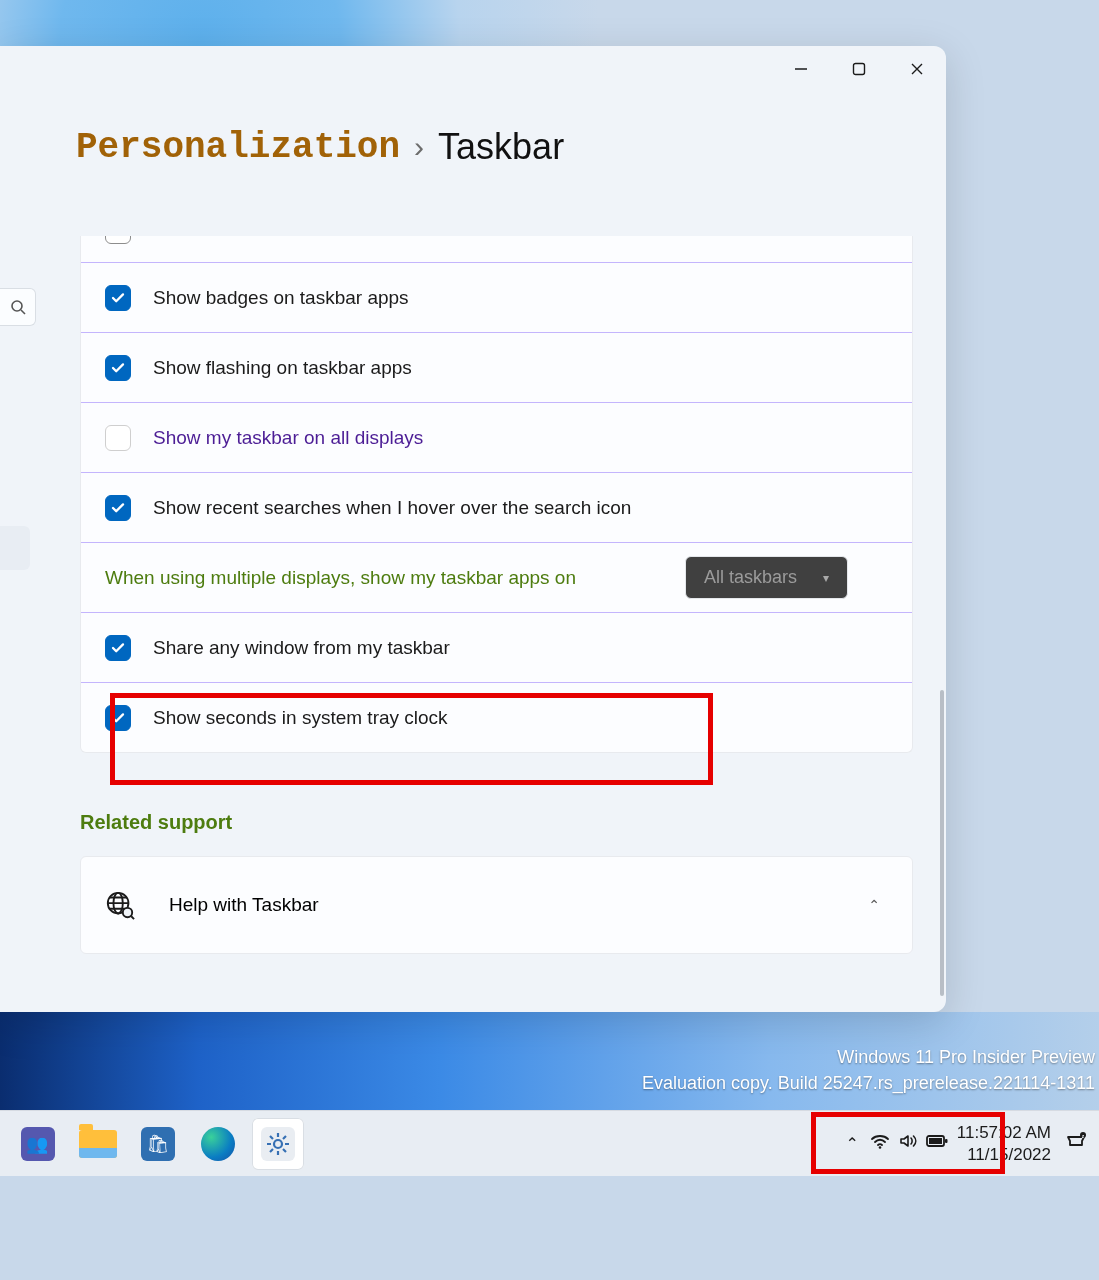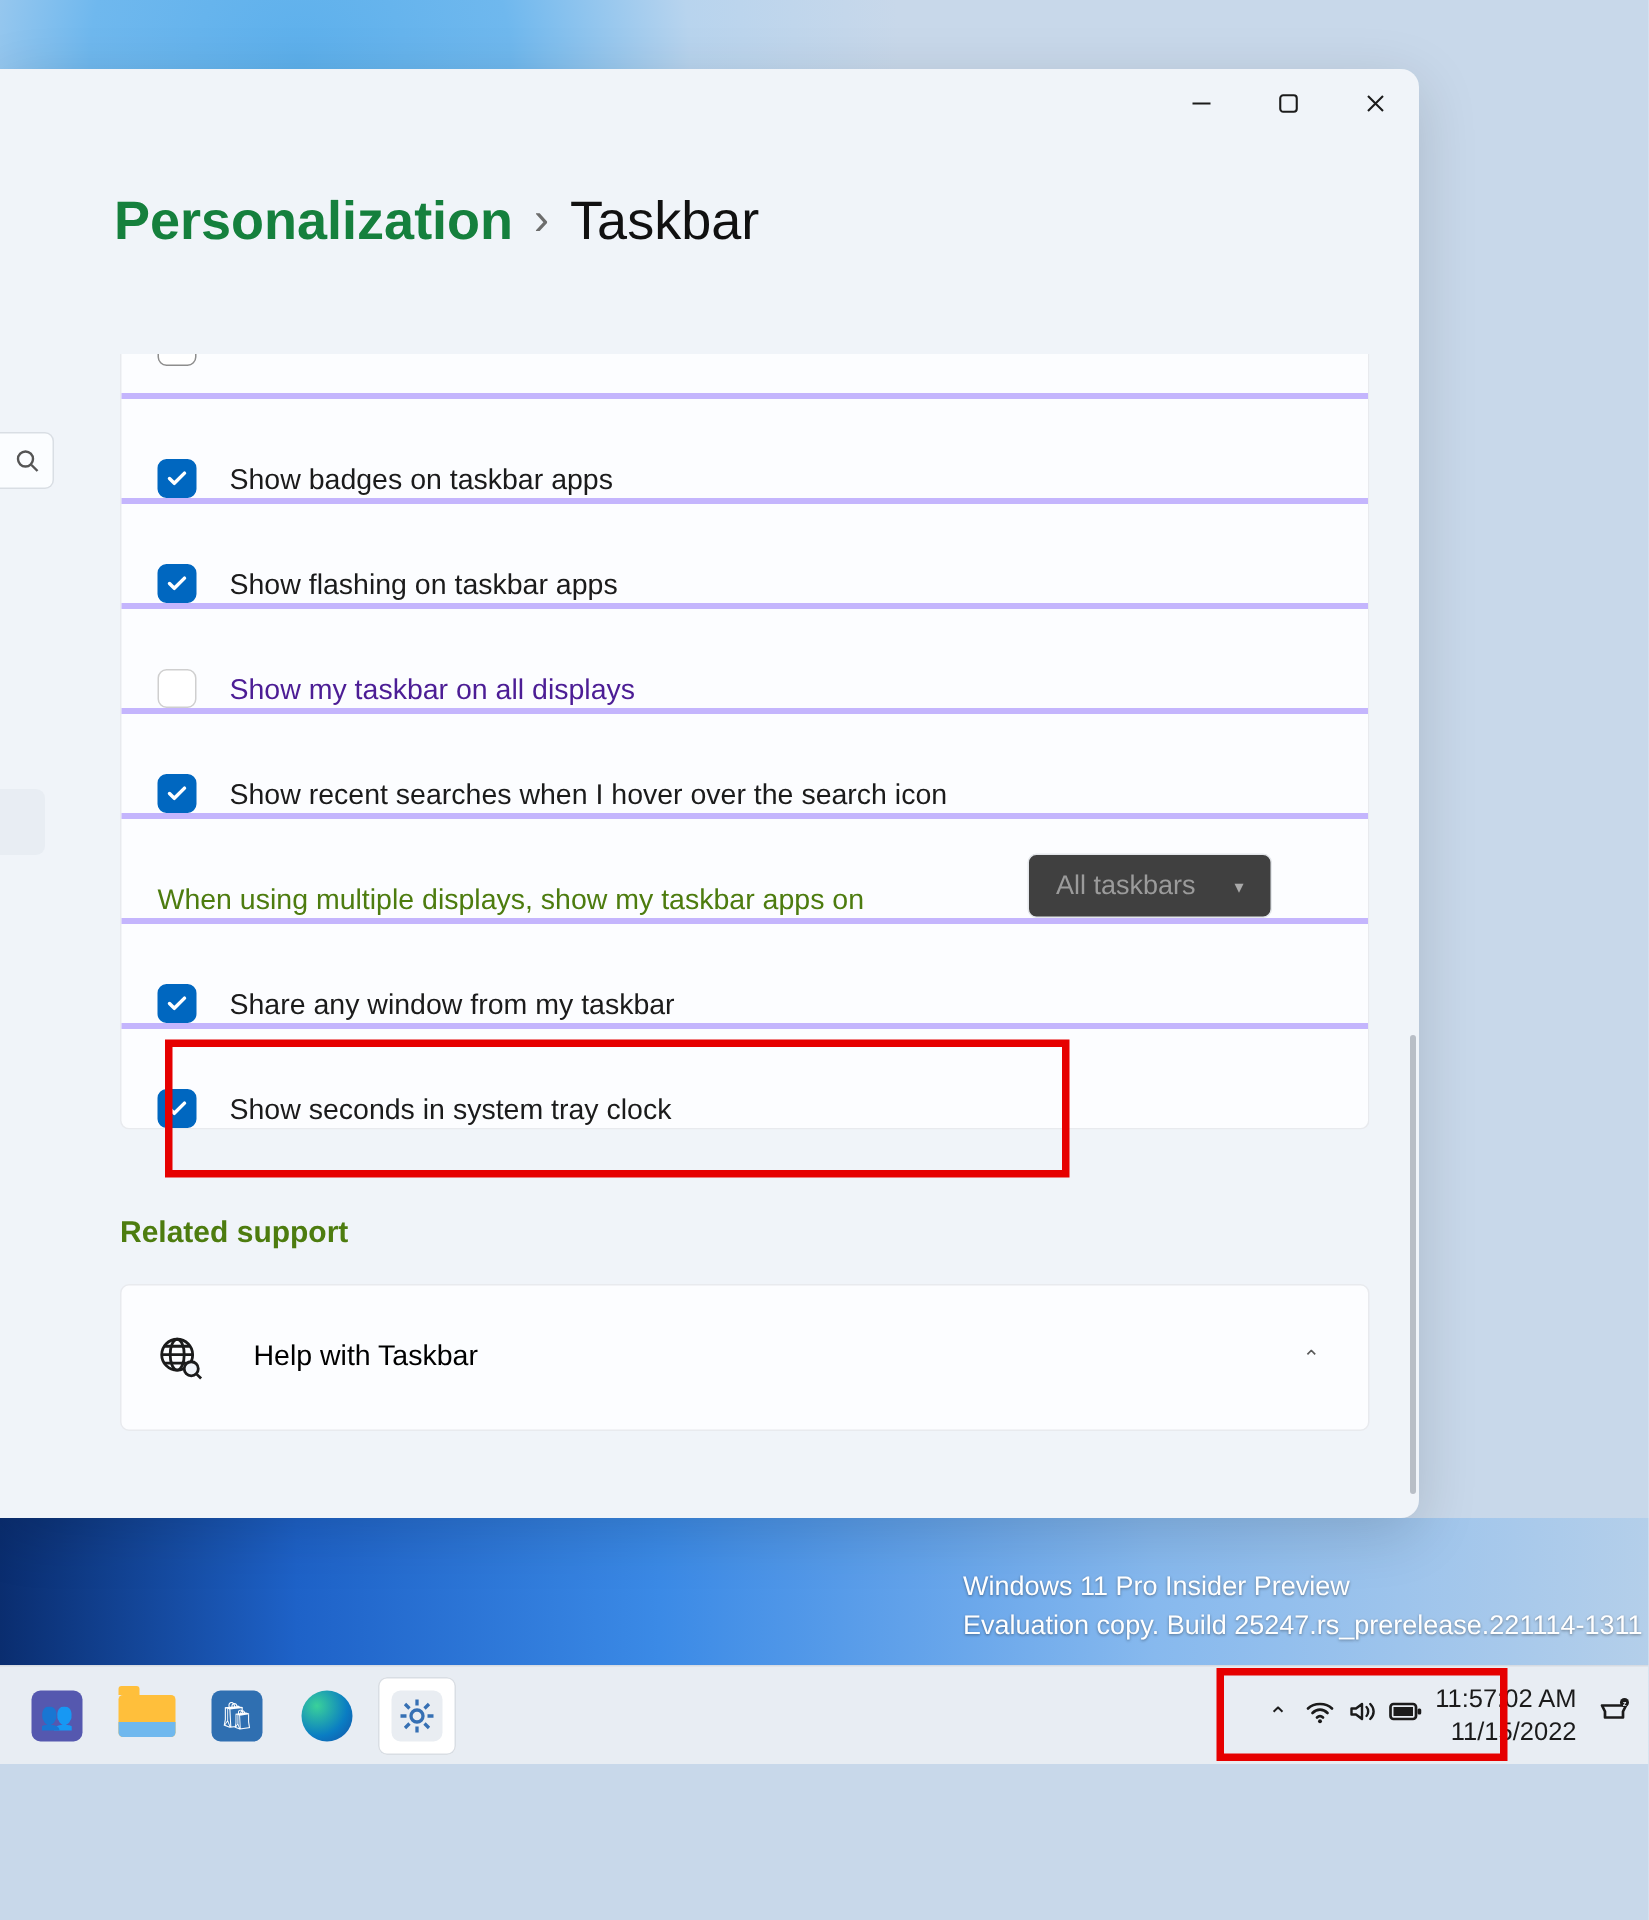--- a/index.html
+++ b/index.html
@@ -43,21 +43,21 @@
   .header {
     position: absolute;
     left: 76px;
     top: 80px;
     display: flex;
     align-items: center;
     gap: 14px;
     font-size: 36px;
     color: #111;
   }
-  .crumb-parent { color: #15803d; font-weight: 600; }
+  .crumb-parent { color: #a16207; font-weight: 600; font-family: Liberation Mono, monospace; }
   .crumb-sep { color: #6d6d6d; font-weight: 400; font-size: 30px; }
   .crumb-current { font-weight: 400; }
 
   
   .search-pill {
     position: absolute;
     left: 0; top: 242px;
     width: 36px; height: 38px;
     background: #fbfdff;
     border: 1px solid #d9dee4;
@@ -96,24 +96,24 @@
   
   .card {
     background: #fcfdff;
     border-radius: 6px;
     width: 833px;
     border: 1px solid #e8eaee;
   }
   .card-top { border-top-left-radius: 0; border-top-right-radius: 0; border-top: none; }
   .row {
     display: flex;
-    align-items: flex-end;
+    align-items: center;
     min-height: 70px;
     padding: 0 24px;
-    border-top: 4px solid #c4b5fd;
+    border-top: 1px solid #c4b5fd;
     gap: 22px;
     font-size: 19px;
     color: #1b1b1b;
   }
   .row.first-partial { border-top: none; height: 26px; min-height: 0; overflow: hidden; align-items: flex-start; }
   .row.first-partial .cb { margin-top: -18px; }
   .row.disabled { color: #4c1d95; }
 
   .cb {
     width: 26px; height: 26px;
@@ -177,20 +177,21 @@
     font-size: 19px;
   }
   .help-head .chev-up { margin-left: auto; margin-right: 8px; color: #5a5a5a; font-size: 14px; }
   .globe-icon { width: 30px; height: 30px; flex-shrink: 0; }
 
   
   .watermark {
     position: absolute;
     right: 4px;
     bottom: 184px;
+    text-align: right;
     color: #fff;
     text-shadow: 0 1px 2px rgba(0,0,0,.4);
     font-size: 18px;
     line-height: 1.45;
   }
 
   
   .wallpaper-strip {
     position: absolute;
     left: 0; right: 0;

